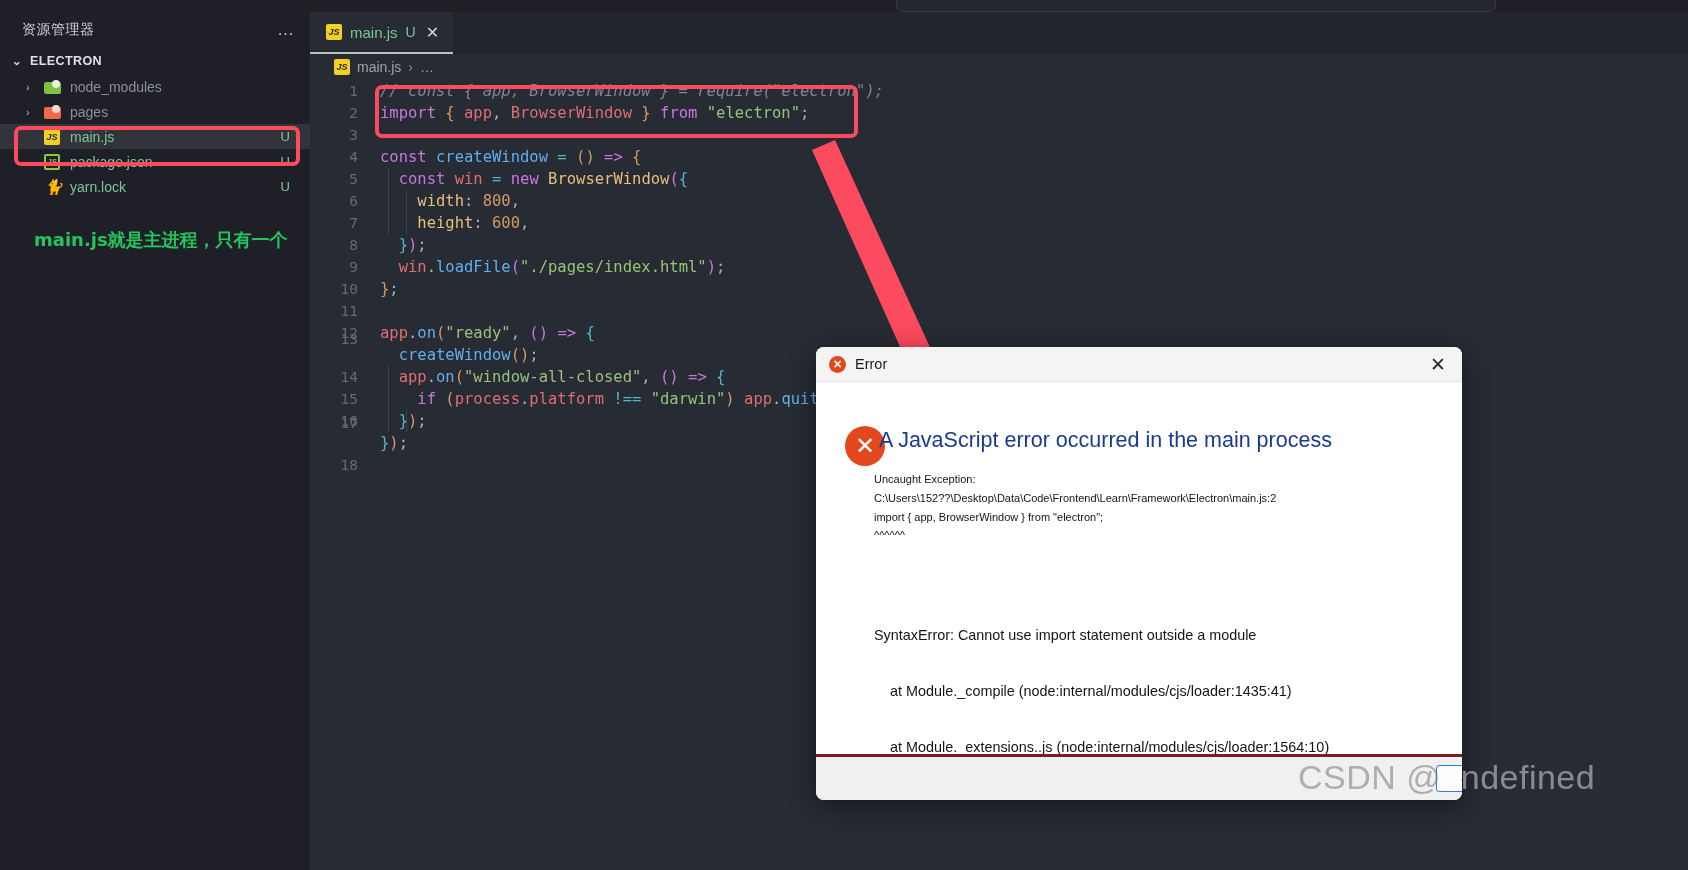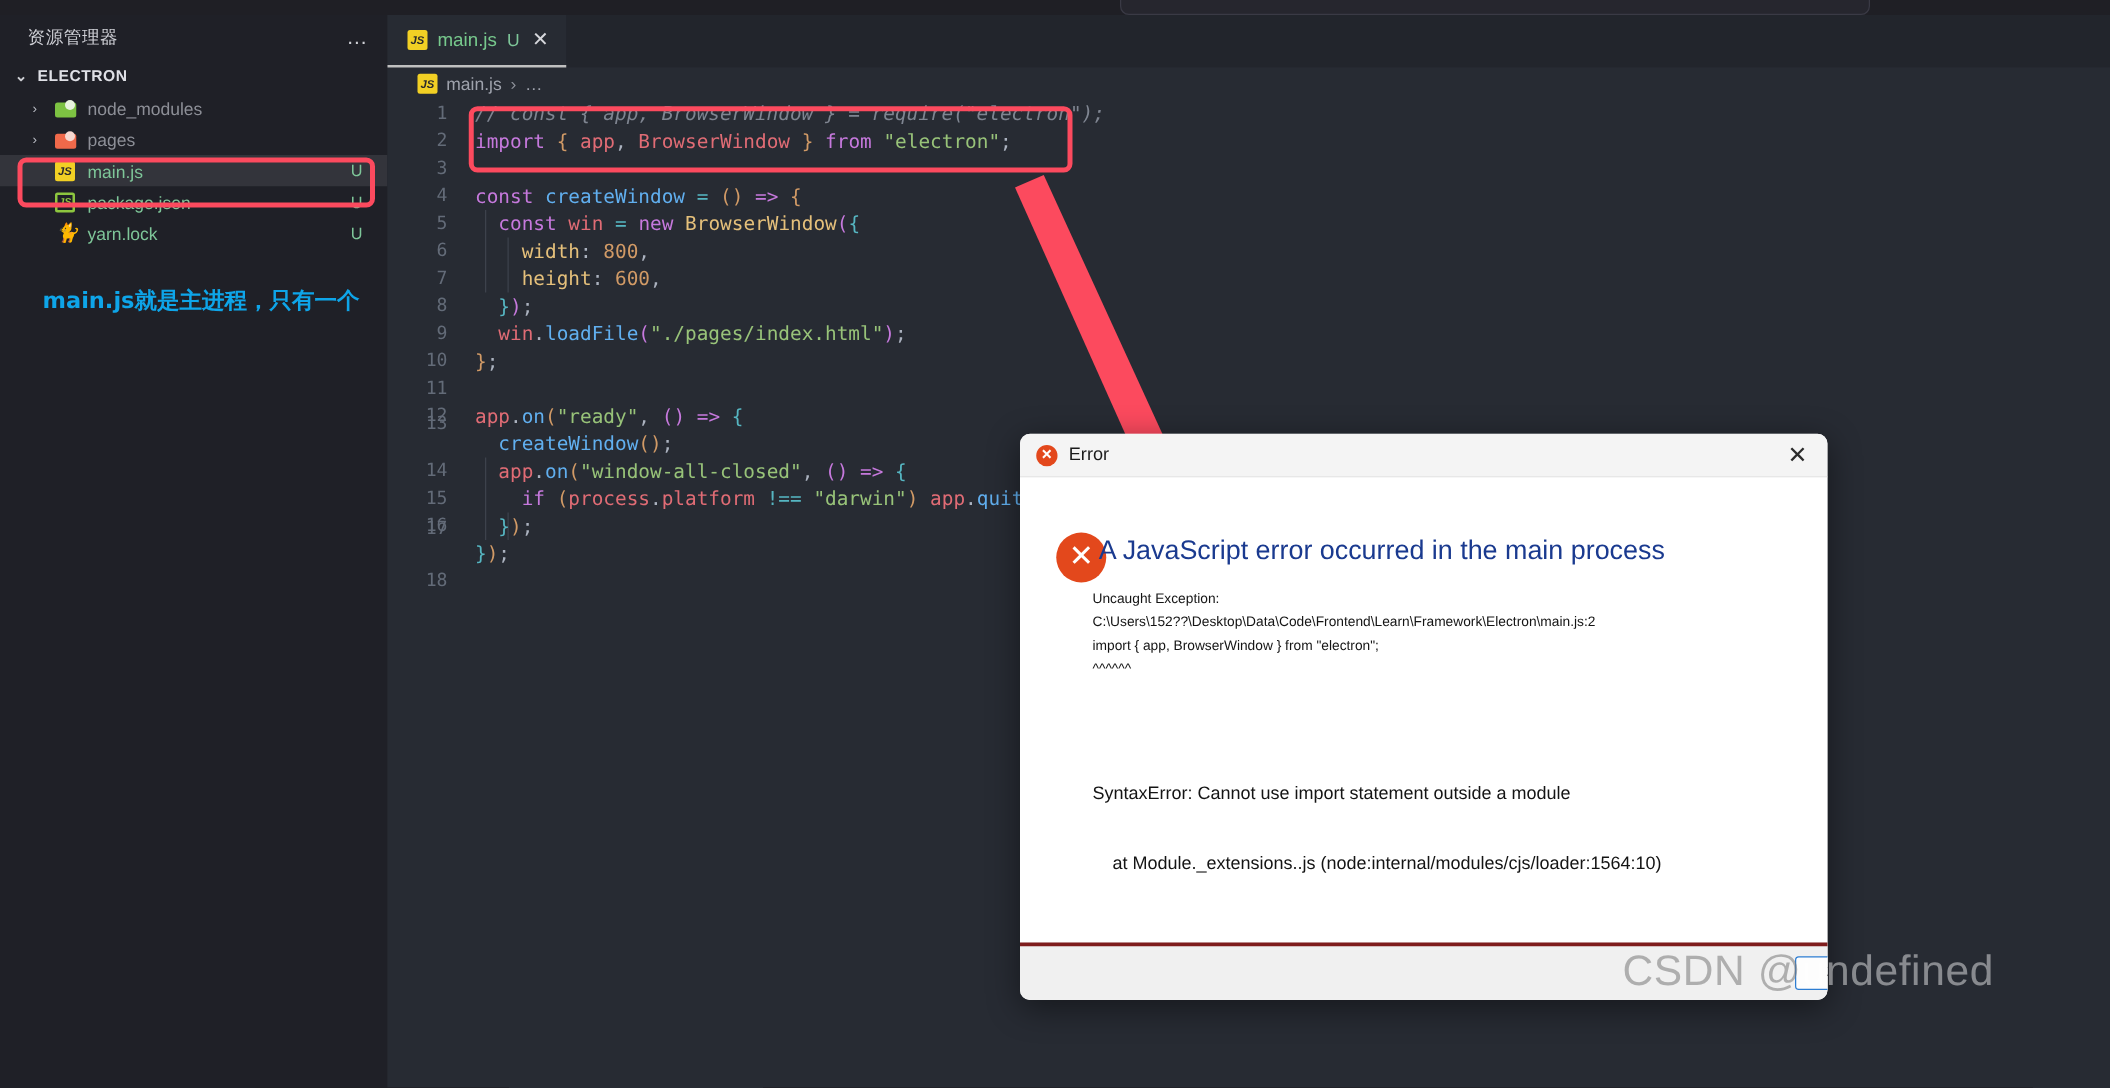--- a/index.html
+++ b/index.html
@@ -71,21 +71,21 @@
     font-family: "Liberation Sans", sans-serif;
   }
   .jsonl-ico {
     width: 16px; height: 16px; border: 2px solid #8dc63f; border-radius: 2px;
     color: #8dc63f; font-size: 8px; font-weight: bold; line-height: 12px; text-align: center;
   }
   .yarn-ico { font-size: 15px; color: #2c8ebb; line-height: 16px; }
 
   .sb-note {
     position: absolute; top: 216px; left: 34px;
-    color: #0ea5e9; font-size: 18px; font-weight: bold;
+    color: #22c55e; font-size: 18px; font-weight: bold;
     font-family: "DejaVu Sans", sans-serif; white-space: nowrap;
   }
 
   
   .editor { position: absolute; top: 12px; left: 310px; width: 1378px; height: 858px; background: #272b33; }
   .tabsbar { height: 42px; background: #22252c; display: flex; align-items: stretch; }
   .tab {
     display: flex; align-items: center; gap: 8px;
     padding: 0 14px 0 16px; background: #272b33; border-bottom: 2px solid #c0c0c0;
     color: #77c98d; font-size: 15px; cursor: pointer;
@@ -337,20 +337,21 @@
     <div class="dlg-body">
       <div class="err-dot-lg">✕</div>
       <div class="dlg-head">A JavaScript error occurred in the main process</div>
       <div class="dlg-text">Uncaught Exception:
 C:\Users\152??\Desktop\Data\Code\Frontend\Learn\Framework\Electron\main.js:2
 import { app, BrowserWindow } from "electron";
 ^^^^^^
 </div>
       <div class="dlg-trace">
         <div>SyntaxError: Cannot use import statement outside a module</div>
+        <div>    at Module._compile (node:internal/modules/cjs/loader:1435:41)</div>
         <div>    at Module._extensions..js (node:internal/modules/cjs/loader:1564:10)</div>
         
         
         
         
         
         
         
       </div>
     </div>

